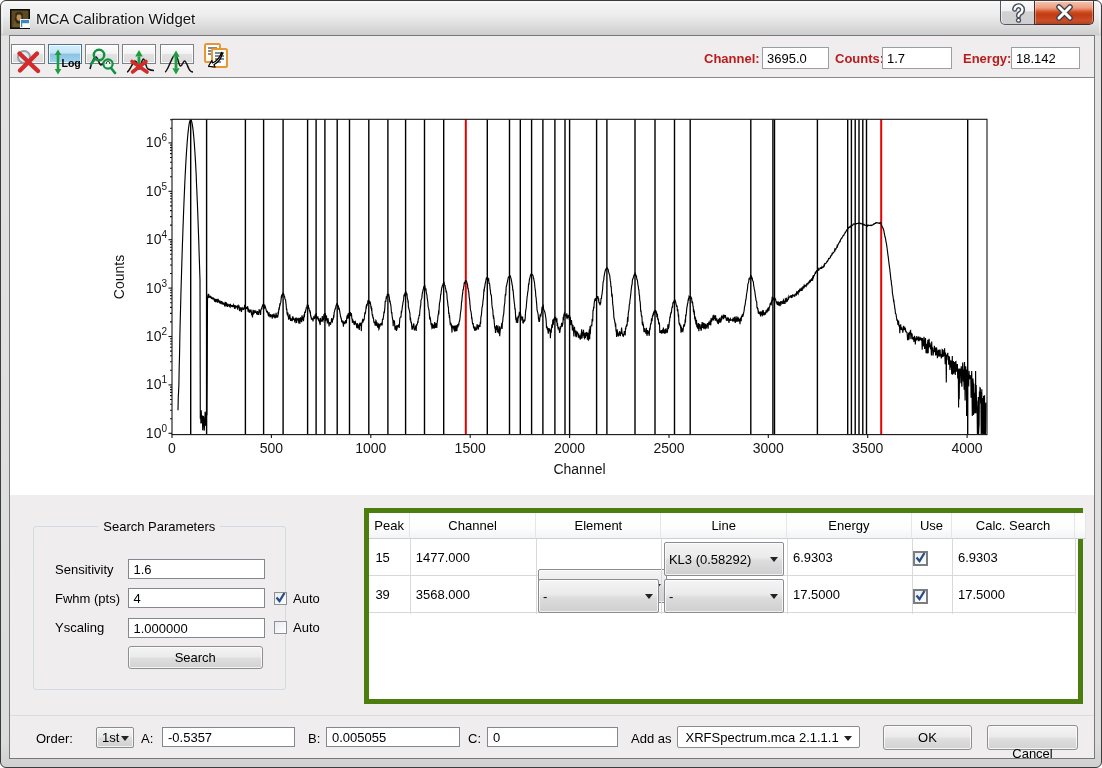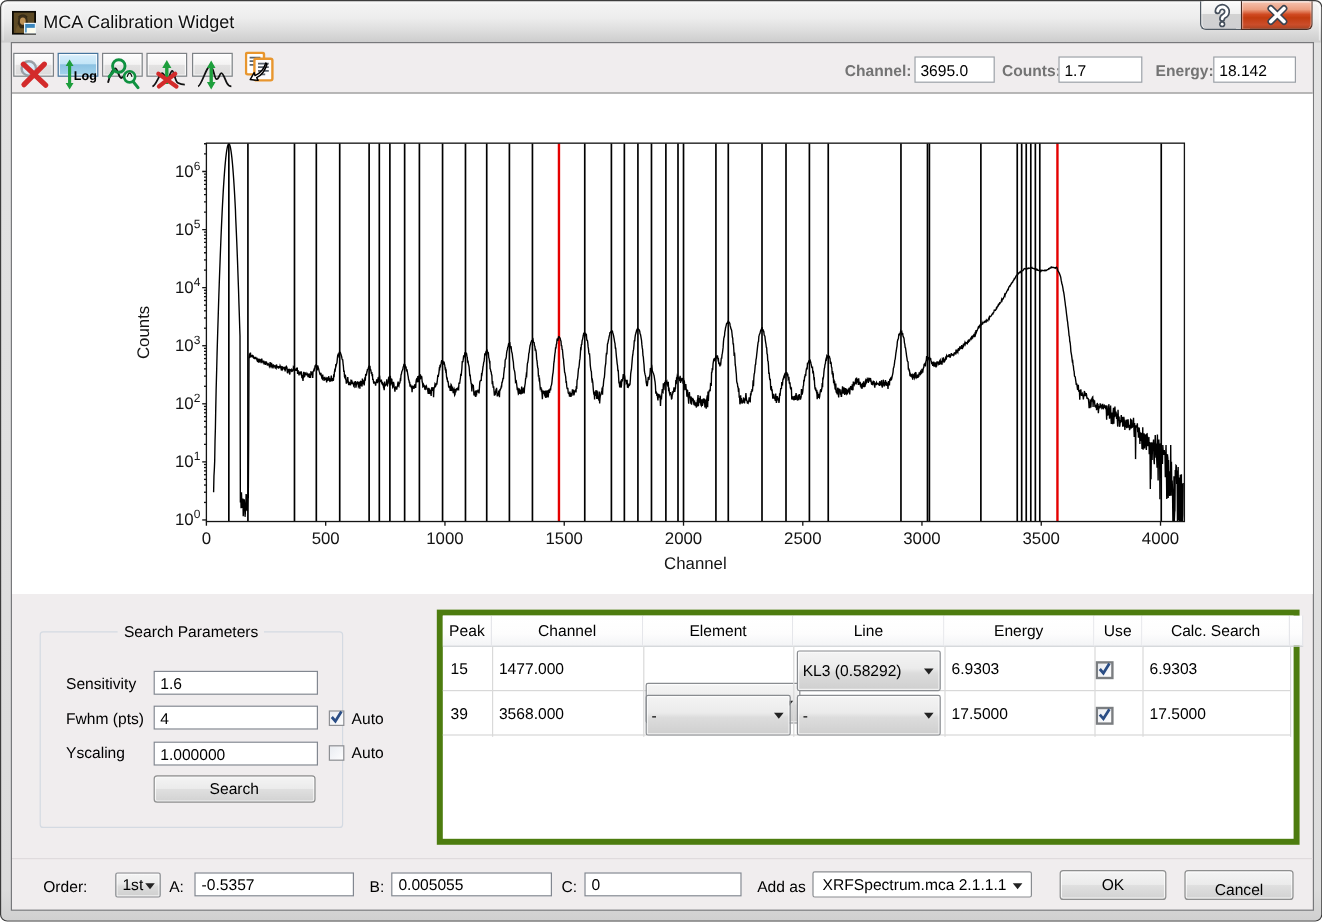--- a/index.html
+++ b/index.html
@@ -15,21 +15,21 @@
 .closebtn{position:absolute;left:34px;top:0;width:60px;height:24px;;border:1px solid #4a2b21;border-top:0;border-radius:0 0 5px 0;
  background:linear-gradient(#f6c5b2,#ec9f81 30%,#d04a22 48%,#c23c10 60%,#cb4d2a 85%,#aa4423);
  box-shadow:inset 0 1px 0 rgba(255,255,255,.7),inset -1px 0 0 rgba(255,255,255,.35),inset 1px 0 0 rgba(255,255,255,.35);
  }
 .client{position:absolute;left:8px;top:34px;width:1086px;height:724px;background:#f0edee;border:1px solid #77787b}
 
 .tbtn{position:absolute;top:8px;width:34px;height:20px;border:1px solid #7e8286;border-radius:0;
  background:linear-gradient(#fdfdfd,#f4f3f3 48%,#e3e2e2 52%,#dcdbdb);box-shadow:inset 0 0 0 1px rgba(255,255,255,.8)}
 .tbtn.on{border-color:#46749c;background:linear-gradient(#d8eefb,#c3e5f7 45%,#8cc2e2 50%,#a5d5ee)}
 .tbtn svg{position:absolute;left:2px;top:2px}
-.stat{position:absolute;top:15px;font-size:13px;font-weight:bold;color:#737373}
+.stat{position:absolute;top:15px;font-size:13px;font-weight:bold;color:#b91c1c}
 .sfield{position:absolute;top:11px;height:22px;background:#fff;border:1px solid #9a9fa5;font-size:13px;color:#000;
  padding:3px 0 0 4px}
 
 .gbox{position:absolute;left:23.5px;top:30px;width:313px;height:165px;border:1px solid #d4dae2;border-radius:3px}
 .gbox .cap{position:absolute;left:50%;transform:translateX(-50%);top:-8px;background:#f0edee;padding:0 5px;font-size:13px;white-space:nowrap}
 .lbl{position:absolute;font-size:13px;color:#000;white-space:nowrap}
 .inp{position:absolute;background:#fff;border:1px solid #828790;font-size:13px;padding:2px 0 0 5px;color:#000}
 .btn{position:absolute;border:1px solid #8e8f8f;border-radius:3px;font-size:13px;text-align:center;color:#000;
  background:linear-gradient(#f4f4f4,#ebebeb 48%,#dfdfdf 52%,#d2d2d2);box-shadow:inset 0 0 0 1px rgba(255,255,255,.75)}
 .cb{position:absolute;width:13px;height:13px;border:1px solid #8e9094;background:linear-gradient(135deg,#e9ecf1,#fdfdfe)}
@@ -360,15 +360,15 @@
 <div class="lbl" style="left:298px;top:694.5px">B:</div>
 <div class="inp" style="left:316px;top:691px;width:134px;height:20px">0.005055</div>
 <div class="lbl" style="left:458px;top:694.5px">C:</div>
 <div class="inp" style="left:477px;top:691px;width:131px;height:20px">0</div>
 <div class="lbl" style="left:621px;top:694.5px">Add as</div>
 <div class="combo" style="left:666.5px;top:690px;width:183px;height:22px;background:#fff;box-shadow:none;">
         <span class="t" style="left:8px">XRFSpectrum.mca 2.1.1.1</span>
         <span class="arr" style="right:7px"></span>
       </div>
 <div class="btn" style="left:873px;top:689px;width:89px;height:25px;padding-top:4px;font-size:13px">OK</div>
-<div class="btn" style="left:977px;top:689px;width:91px;height:25px;padding-top:8px;font-size:13px">Cancel</div>
+<div class="btn" style="left:977px;top:689px;width:91px;height:25px;padding-top:20px;font-size:13px">Cancel</div>
  </div>
 </div>
 
 </body></html>

